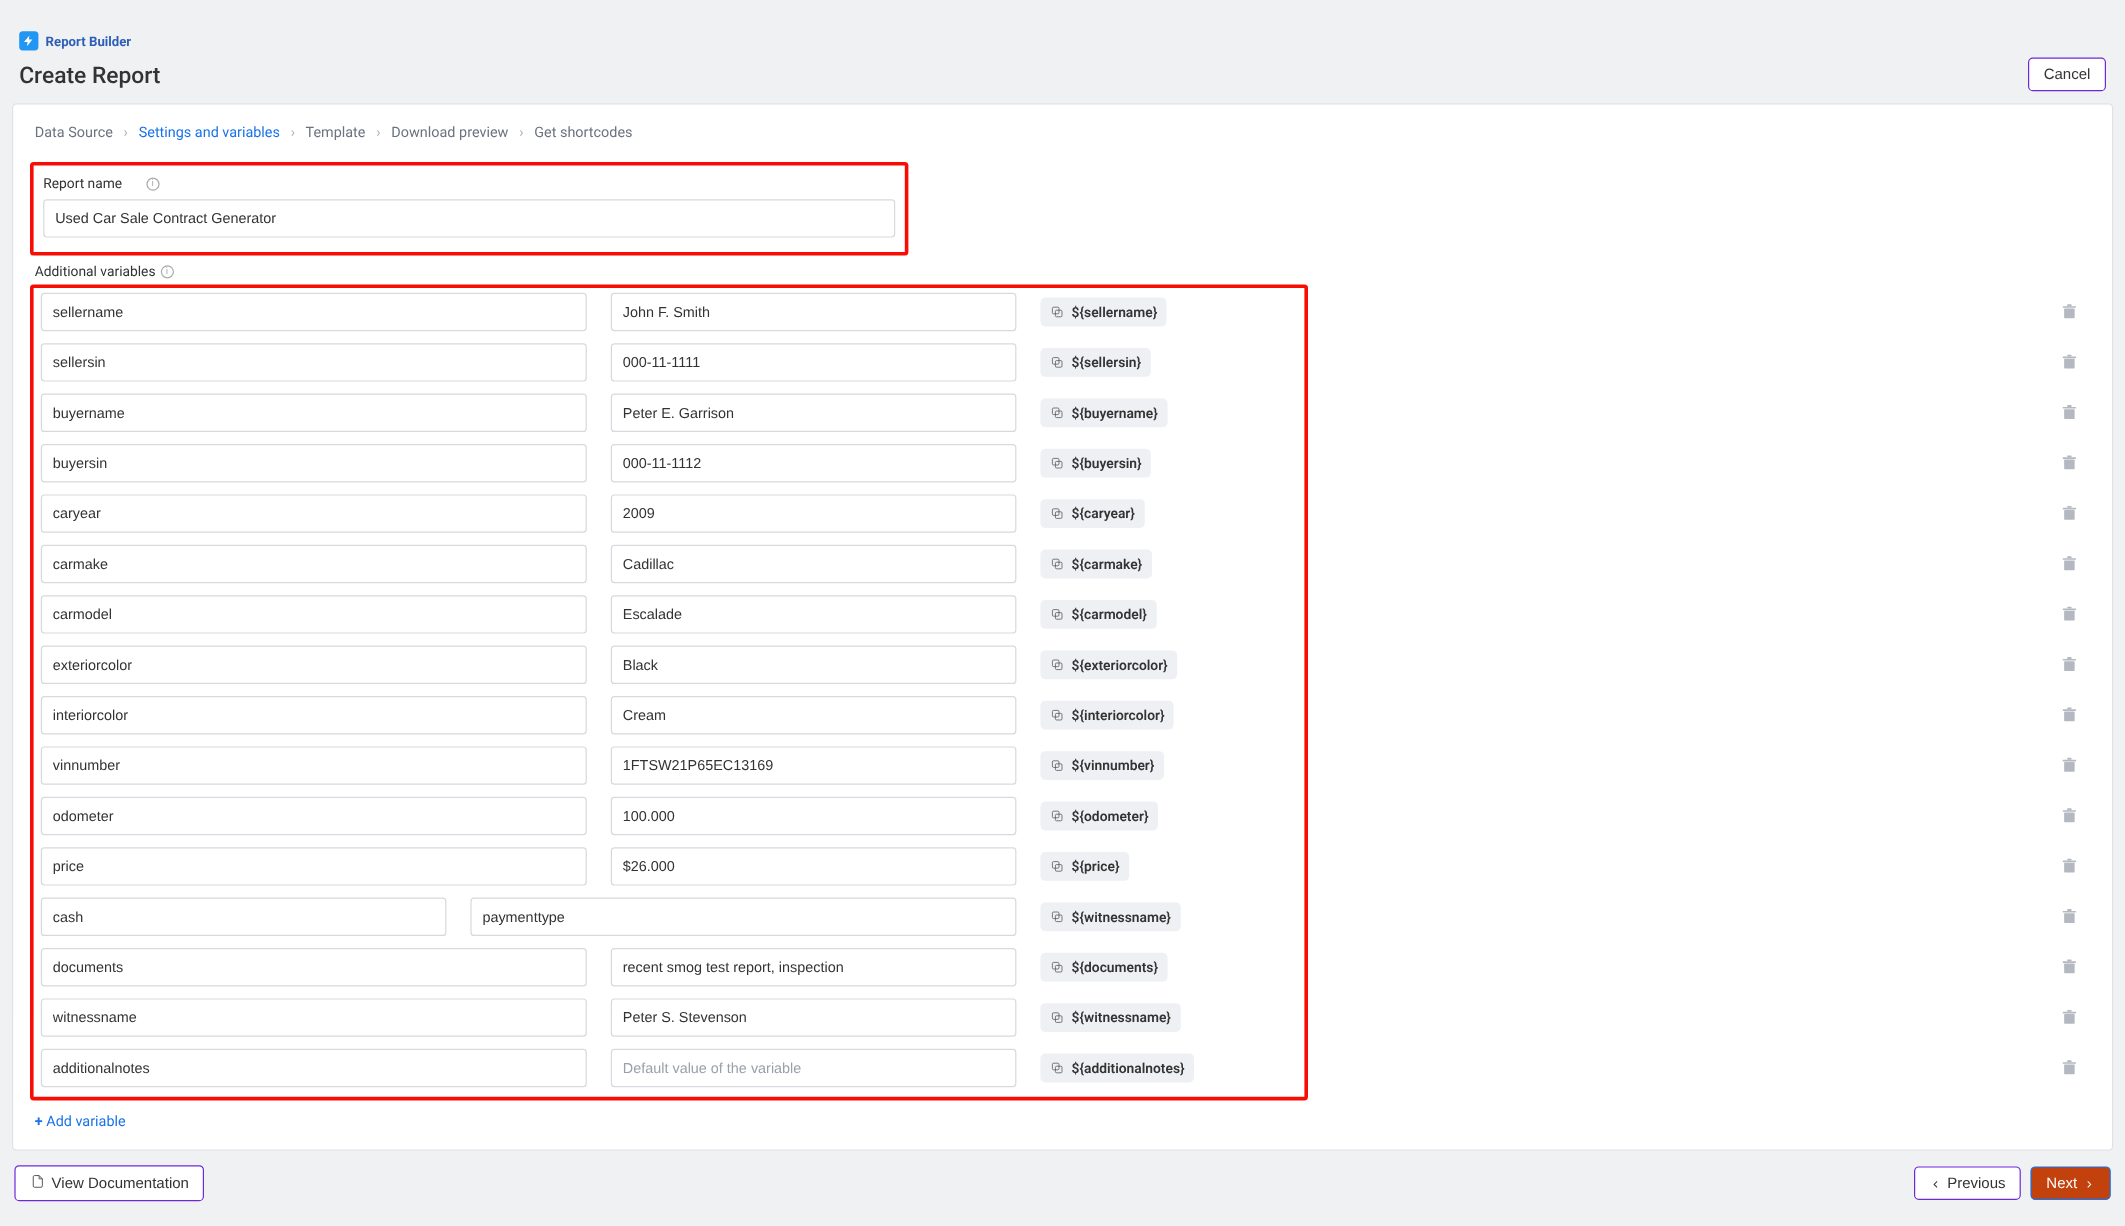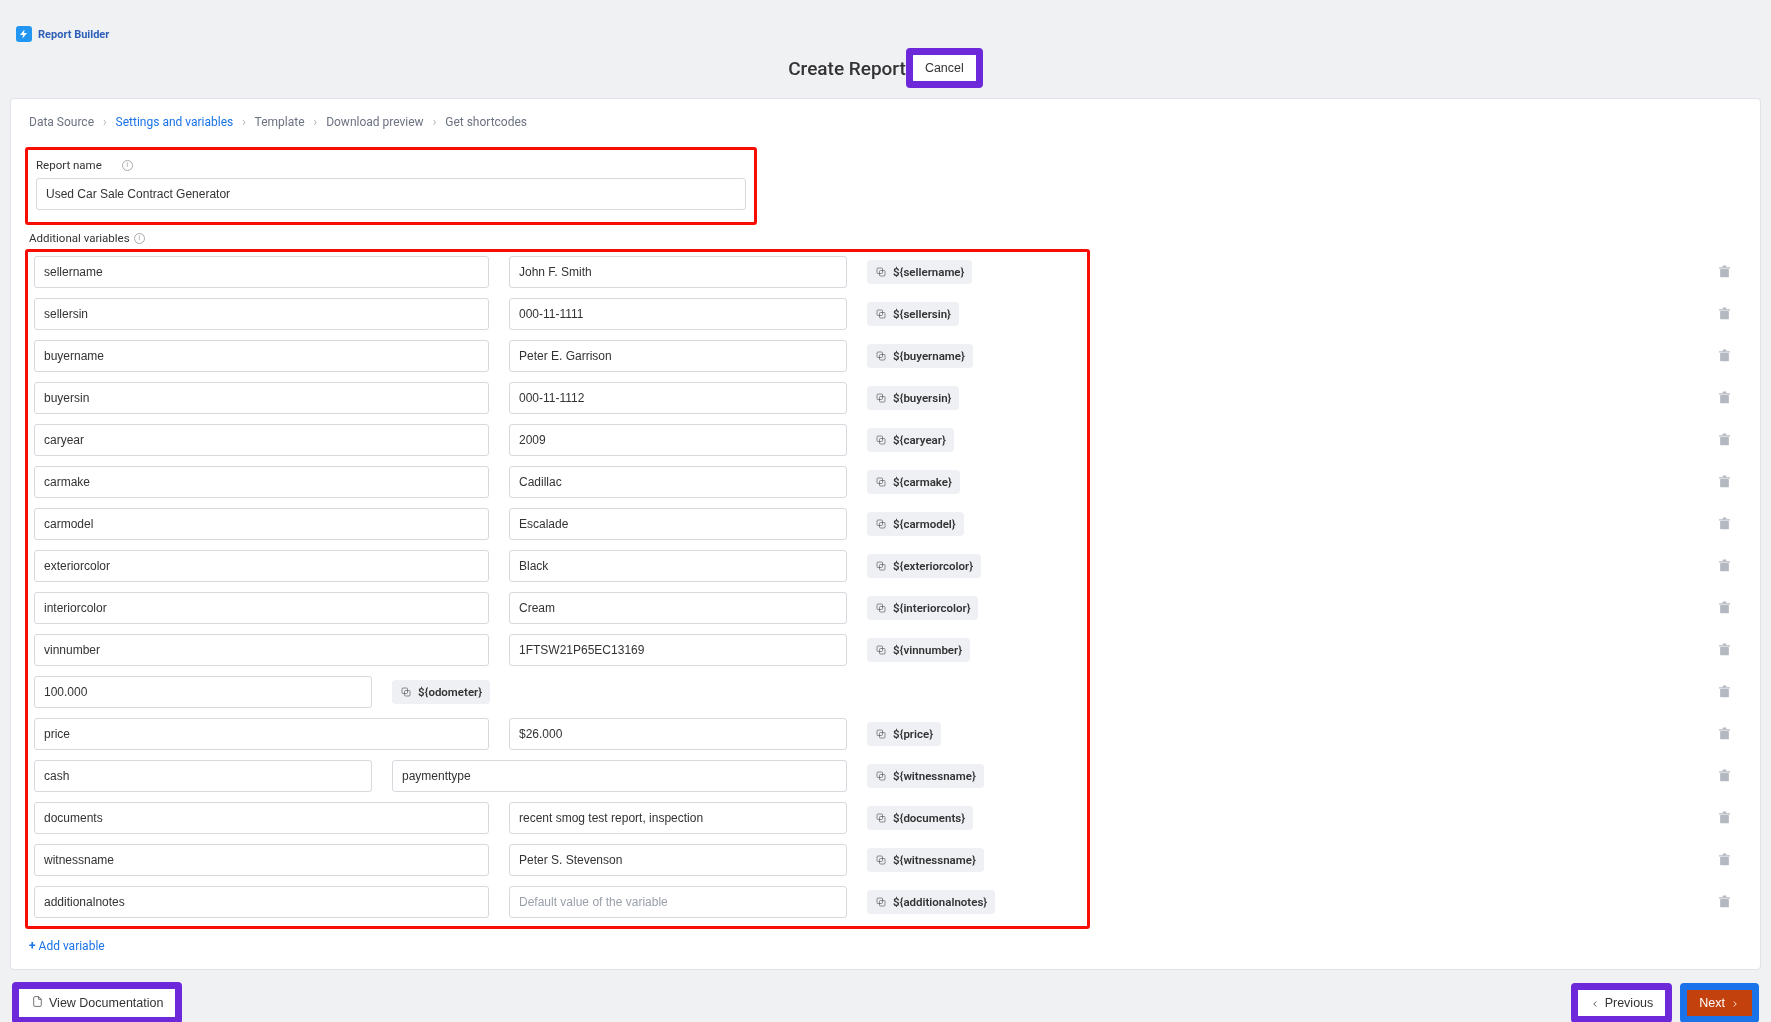--- a/index.html
+++ b/index.html
@@ -10,24 +10,24 @@
   color: #333;
 }
 .app { padding: 24px 10px 10px 10px; }
 .brand-row { display: flex; align-items: center; gap: 6px; padding: 2px 0 4px 6px; }
 .brand-logo {
   width: 16px; height: 16px; background: #2196f3; border-radius: 3px;
   display: flex; align-items: center; justify-content: center;
 }
 .brand-logo svg { width: 12px; height: 12px; fill: #fff; }
 .brand-text { color: #2d5fb8; font-weight: 700; font-size: 11px; }
-.title-row { display: flex; align-items: center; justify-content: center; padding: 2px 6px 10px 6px; }
+.title-row { display: flex; align-items: center; justify-content: space-between; padding: 2px 6px 10px 6px; }
 .page-title { font-size: 19px; font-weight: 500; color: #333; }
 .btn {
-  background: #fff; border: 7px solid #6d28d9; border-radius: 4px;
+  background: #fff; border: 1px solid #6d28d9; border-radius: 4px;
   padding: 6px 12px; font-size: 12.5px; cursor: pointer; color: #333;
   display: inline-flex; align-items: center; gap: 5px;
 }
 .btn-primary { background: #c2410c; color: #fff; border-color: #1a73e8; }
 .main-panel {
   background: #fff; border: 1px solid #e0e2e7; border-radius: 4px;
   padding: 14px 14px 16px 14px;
 }
 .breadcrumb { font-size: 12px; color: #6b7280; margin-bottom: 16px; padding: 2px 4px; }
 .breadcrumb .crumb { color: #6b7280; }
@@ -258,20 +258,21 @@
             <input class="text-input col-value" type="text" value="1FTSW21P65EC13169" style="">
             <div class="shortcode-pill">
               <span class="copy-ic"><svg viewBox="0 0 24 24">
                   <rect x="9" y="9" width="11" height="11" rx="2"></rect>
                   <rect x="4" y="4" width="11" height="11" rx="2"></rect>
                 </svg></span>
               <span>${vinnumber}</span>
             </div>
           </div>
           <div class="var-row">
+            <input class="text-input col-name" type="text" value="odometer" style="">
             <input class="text-input col-value" type="text" value="100.000" style="">
             <div class="shortcode-pill">
               <span class="copy-ic"><svg viewBox="0 0 24 24">
                   <rect x="9" y="9" width="11" height="11" rx="2"></rect>
                   <rect x="4" y="4" width="11" height="11" rx="2"></rect>
                 </svg></span>
               <span>${odometer}</span>
             </div>
           </div>
           <div class="var-row">

